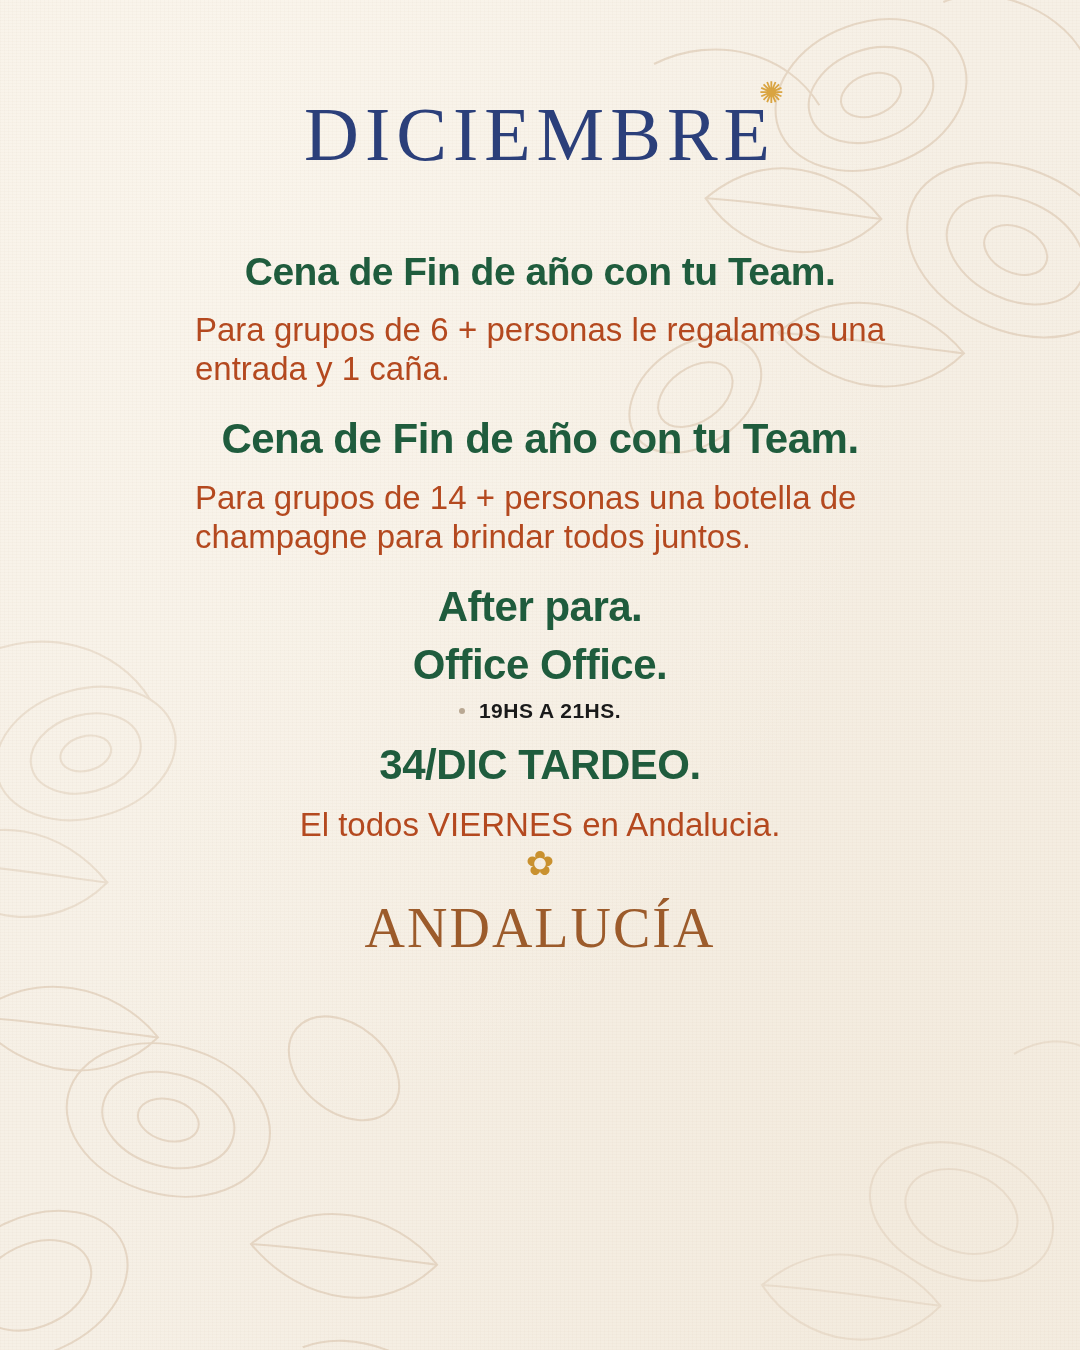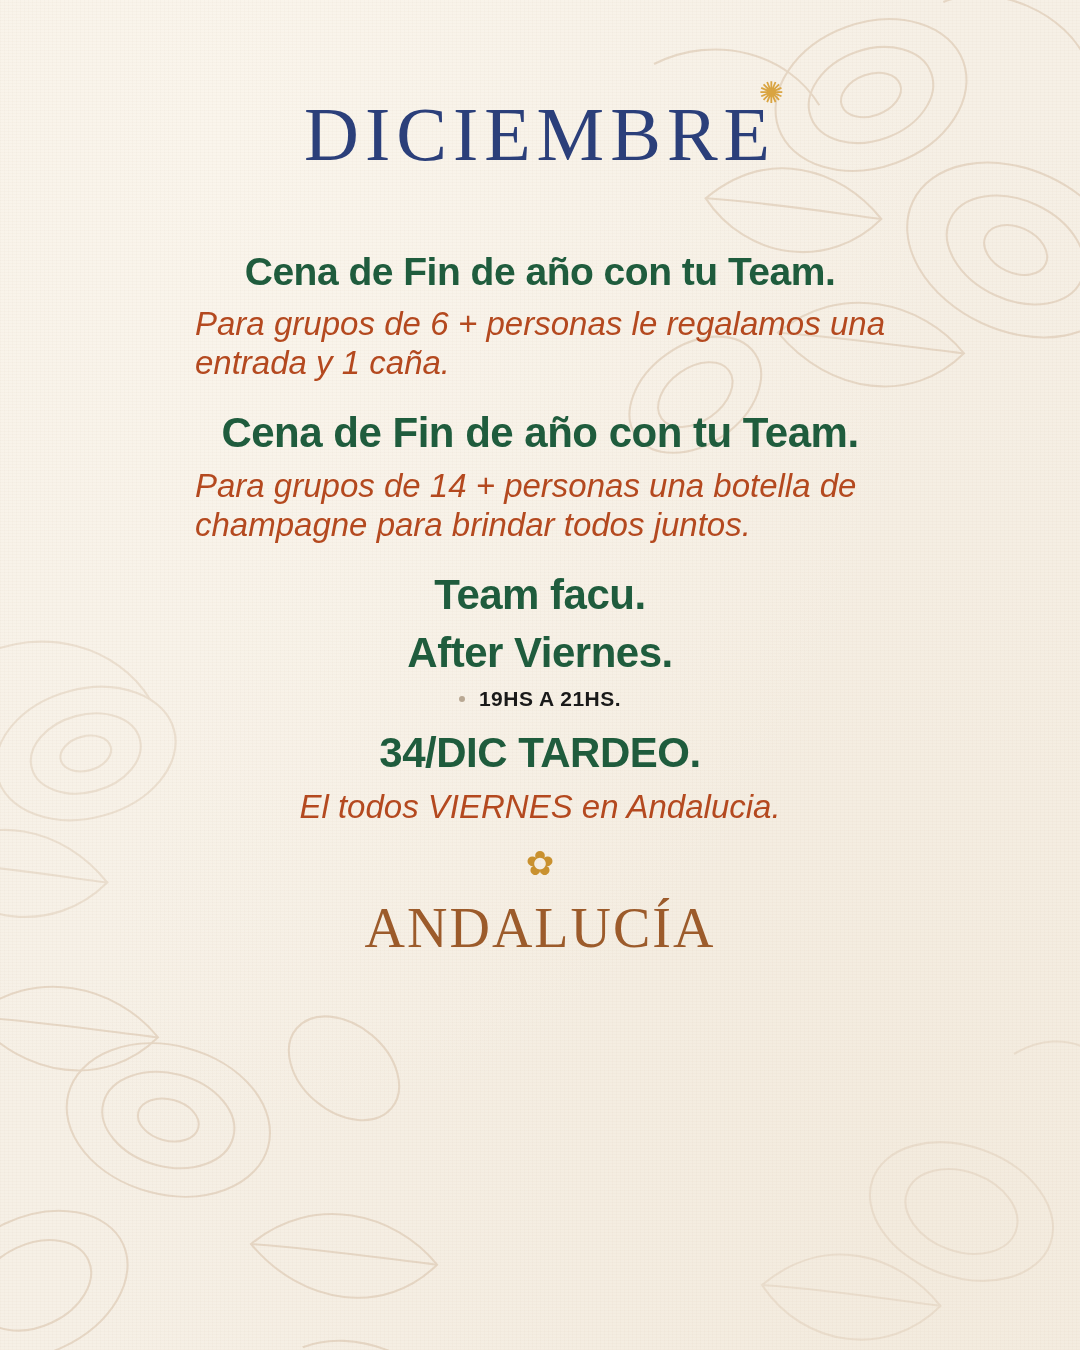--- a/index.html
+++ b/index.html
@@ -93,25 +93,24 @@
     line-height: 1.15;
     letter-spacing: -0.5px;
     margin: 0 0 10px 0;
   }
   .offer-title.big { font-size: 42px; }
 
   .offer-desc {
     color: #b4491f;
     font-size: 33px;
     line-height: 1.18;
-    margin: 4px auto 26px auto;
+    margin: 16px auto 26px auto;
     max-width: 690px;
     text-align: justify;
     text-align-last: left;
-    font-style: italic;
   }
   .offer-desc.center {
     text-align: center;
     text-align-last: center;
   }
   .offer-desc.left {
     text-align: left;
     text-align-last: left;
   }
 
@@ -233,25 +232,25 @@
         <div class="offer-title">Cena de Fin de año con tu Team.</div>
         <div class="offer-desc">Para grupos de 6 + personas le regalamos una entrada y 1 caña.</div>
       </div>
 
       <div class="offer">
         <div class="offer-title big">Cena de Fin de año con tu Team.</div>
         <div class="offer-desc left">Para grupos de 14 + personas una botella de champagne para brindar todos juntos.</div>
       </div>
 
       <div class="offer">
-        <div class="offer-title big">Team facu.</div>
-      </div>
-
-      <div class="offer">
-        <div class="offer-title big">After Viernes.</div>
+        <div class="offer-title big">After para.</div>
+      </div>
+
+      <div class="offer">
+        <div class="offer-title big">Office Office.</div>
         <div class="offer-note">
           <span class="dot-mark"></span><span>19HS A 21HS.</span>
         </div>
       </div>
 
       <div class="spacer-sm"></div>
 
       <div class="offer">
         <div class="offer-title big">34/DIC TARDEO.</div>
         <div class="offer-desc center">El todos VIERNES en Andalucia.</div>

